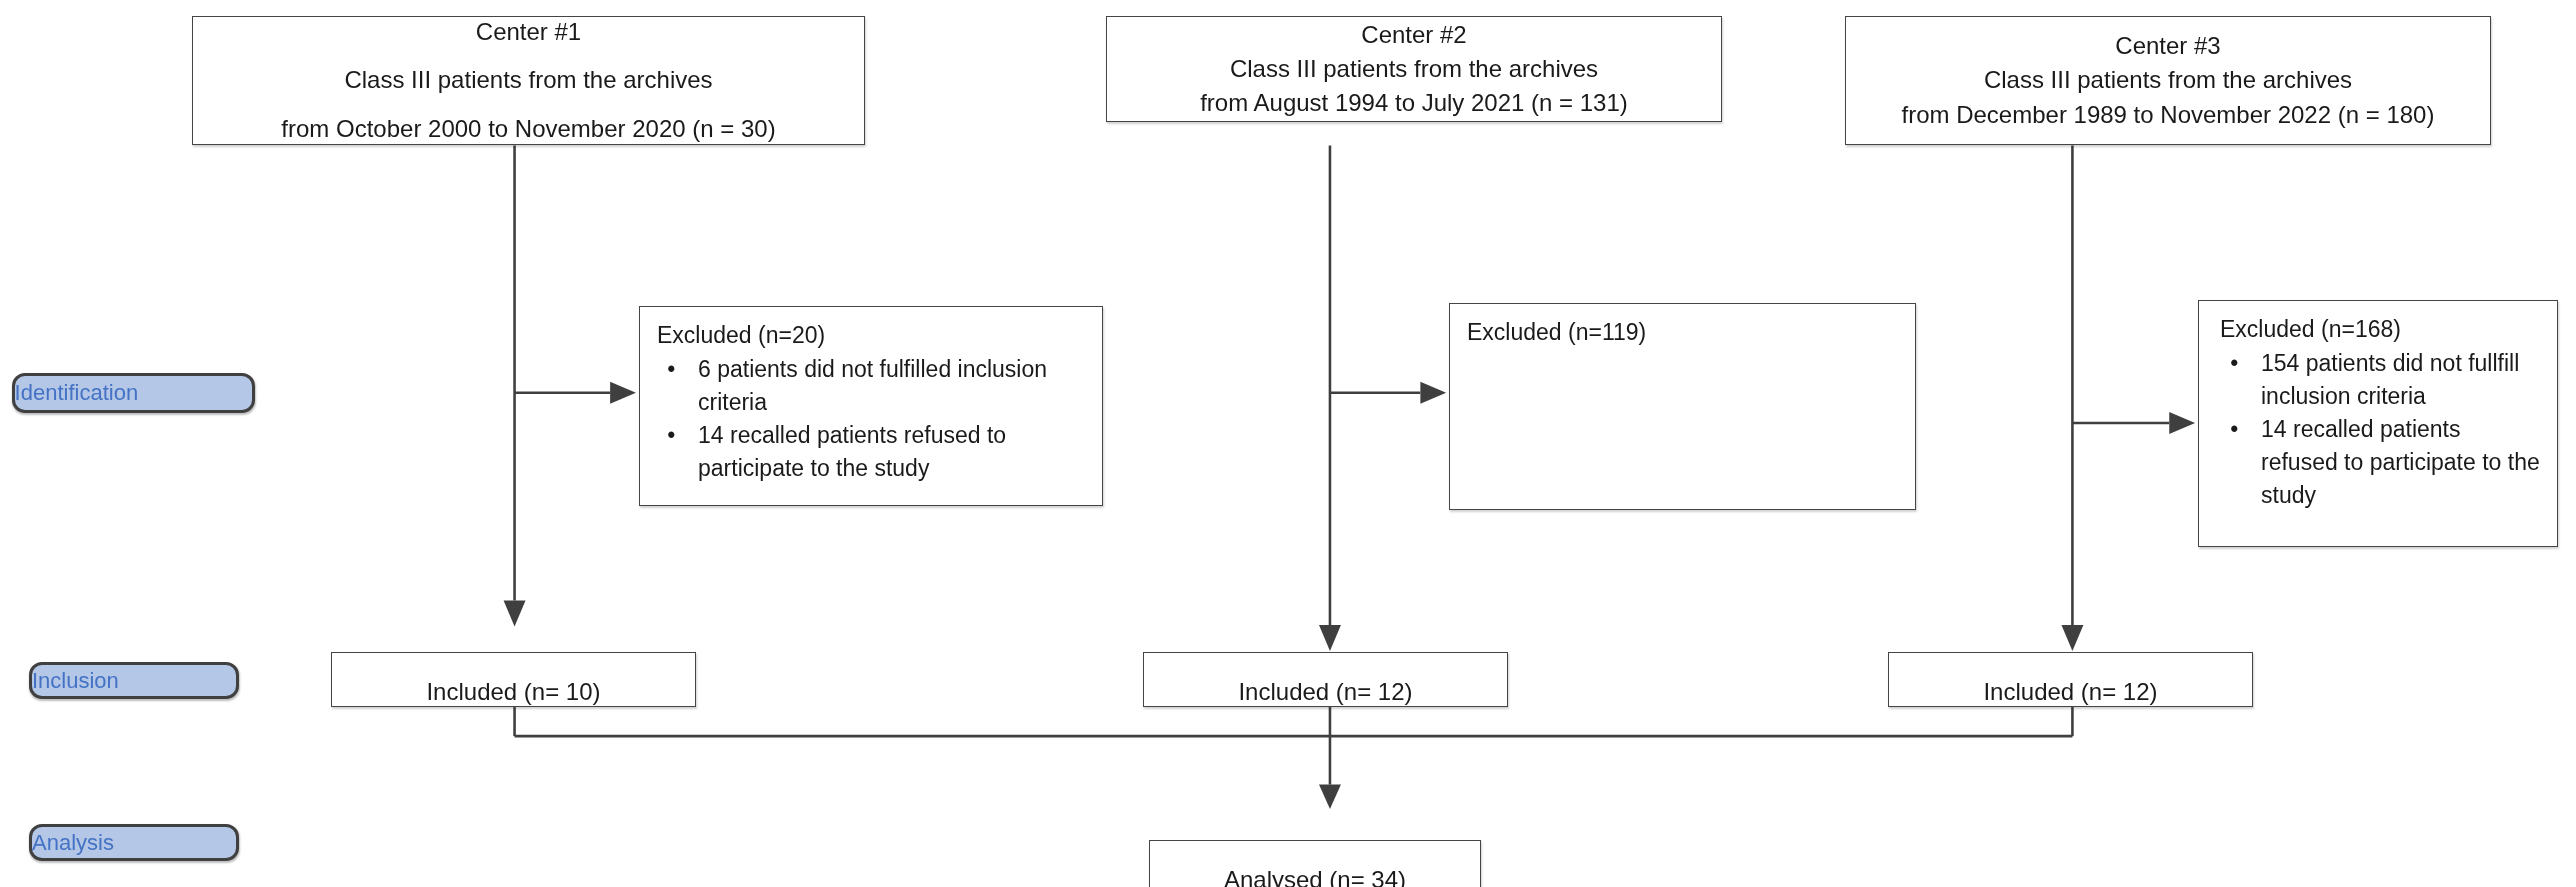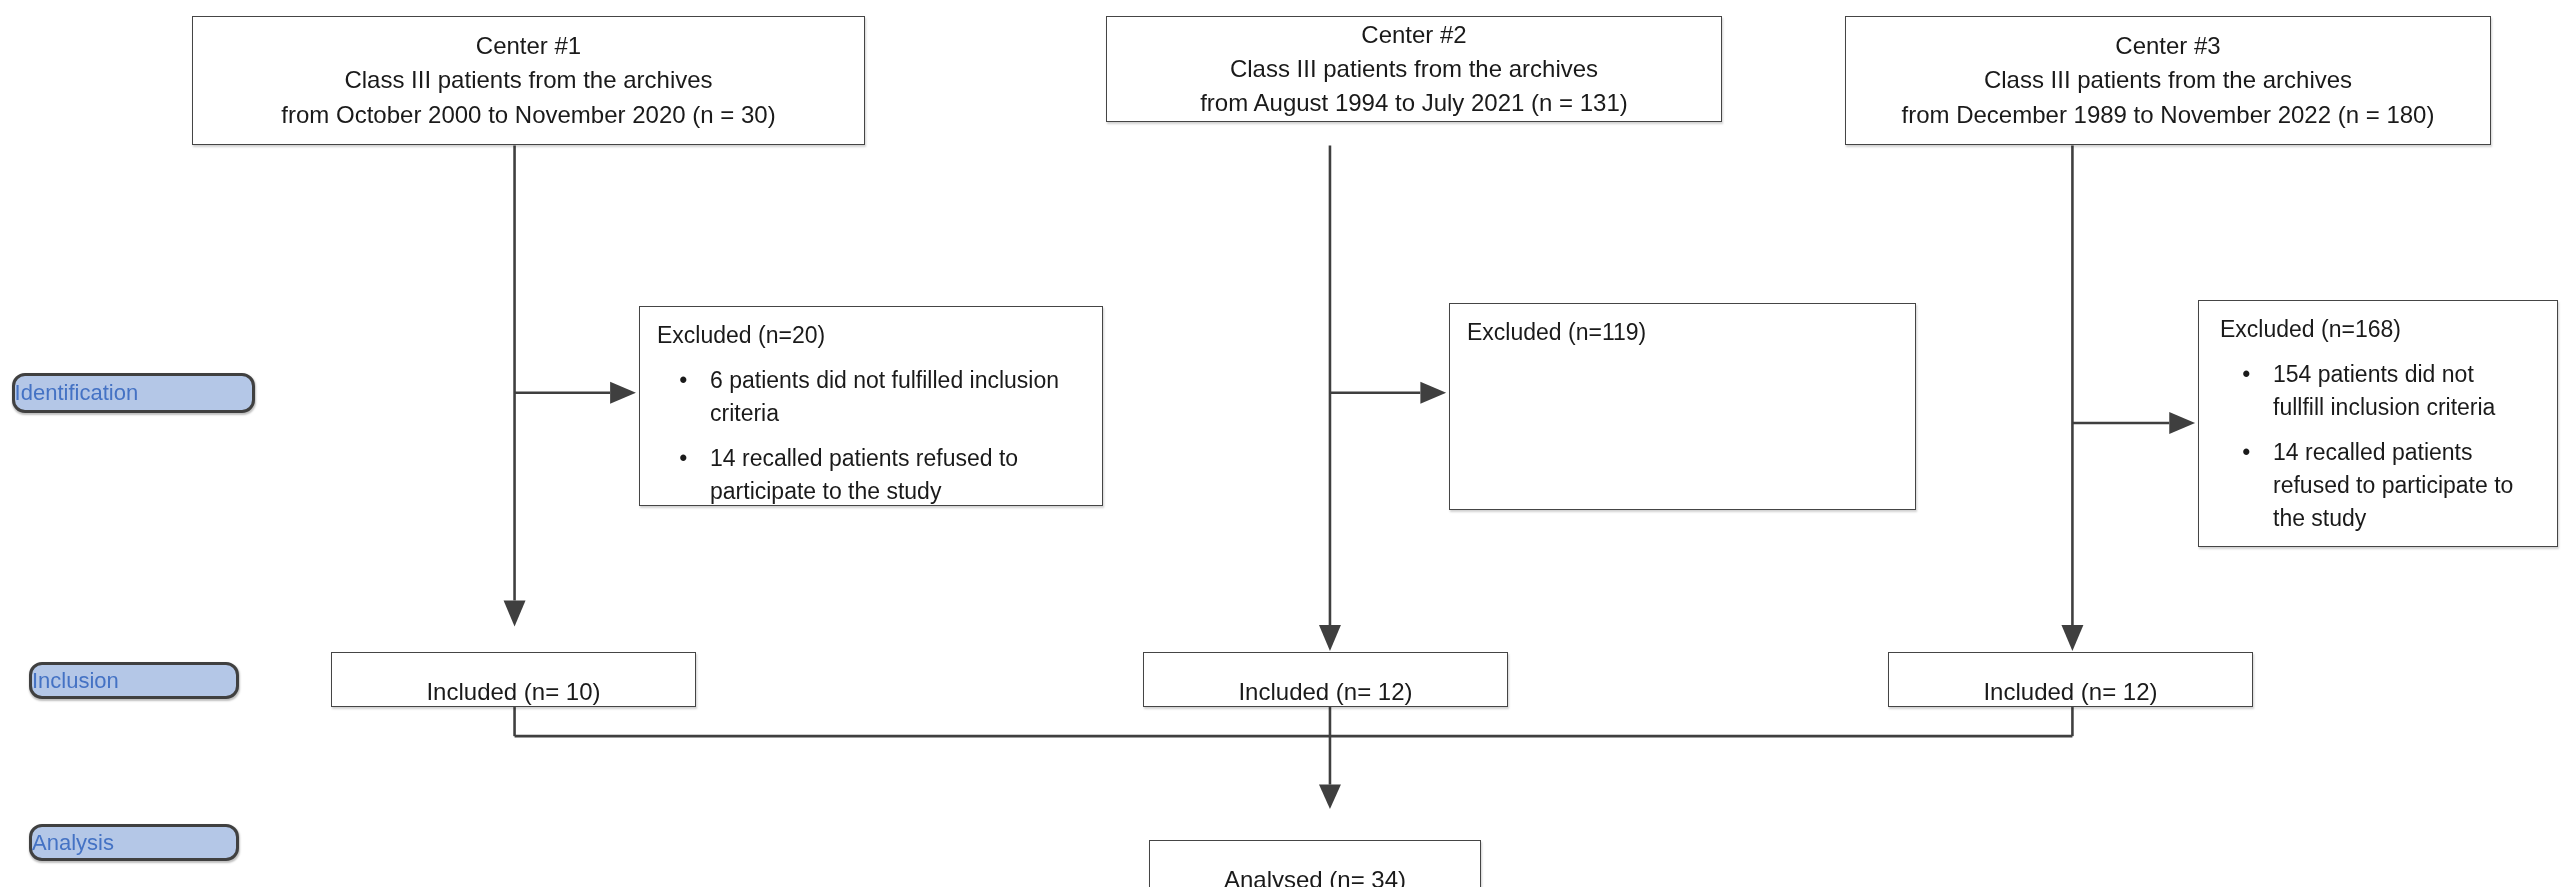--- a/index.html
+++ b/index.html
@@ -35,21 +35,21 @@
   }
   .plain-box{
     display:flex;justify-content:center;align-items:flex-end;
     text-align:center;font-size:24px;
   }
   .excluded-box{
     font-size:23px;line-height:1.44;
     padding:11.6px 15.5px 11.6px 17px;
   }
   .excluded-box ul{list-style:none;margin:1.3px 0 0 0;padding:0;}
-  .excluded-box li{position:relative;padding-left:41px;margin:12px;}
+  .excluded-box li{position:relative;padding-left:41px;margin:0;}
   .excluded-box li::before{
     content:"\2022";
     position:absolute;left:10.3px;top:0;
     font-size:23px;
   }
   .stage-label{
     position:absolute;
     background:var(--stage-fill,#b4c7e7);
     border:3.2px solid var(--stage-border,#404040);
     border-radius:13px;
@@ -91,21 +91,21 @@
   <div class="stage-label" style="left:11.6px;top:373px;width:243px;height:40px;">
     <span>Identification</span>
   </div>
   <div class="stage-label" style="left:29px;top:662px;width:210px;height:37px;">
     <span>Inclusion</span>
   </div>
   <div class="stage-label" style="left:29px;top:824px;width:210px;height:37px;">
     <span>Analysis</span>
   </div>
 
-  <div class="box center-box" style="left:192px;top:16px;width:673px;height:129px;">
+  <div class="box center-box" style="left:192px;top:16px;width:673px;height:129px;gap:14px;">
     <div>Center #1</div>
     <div>Class III patients from the archives</div>
     <div>from October 2000 to November 2020 (n = 30)</div>
   </div>
   <div class="box center-box" style="left:1106px;top:16px;width:616px;height:106px;">
     <div>Center #2</div>
     <div>Class III patients from the archives</div>
     <div>from August 1994 to July 2021 (n = 131)</div>
   </div>
   <div class="box center-box" style="left:1845px;top:16px;width:646px;height:129px;">

